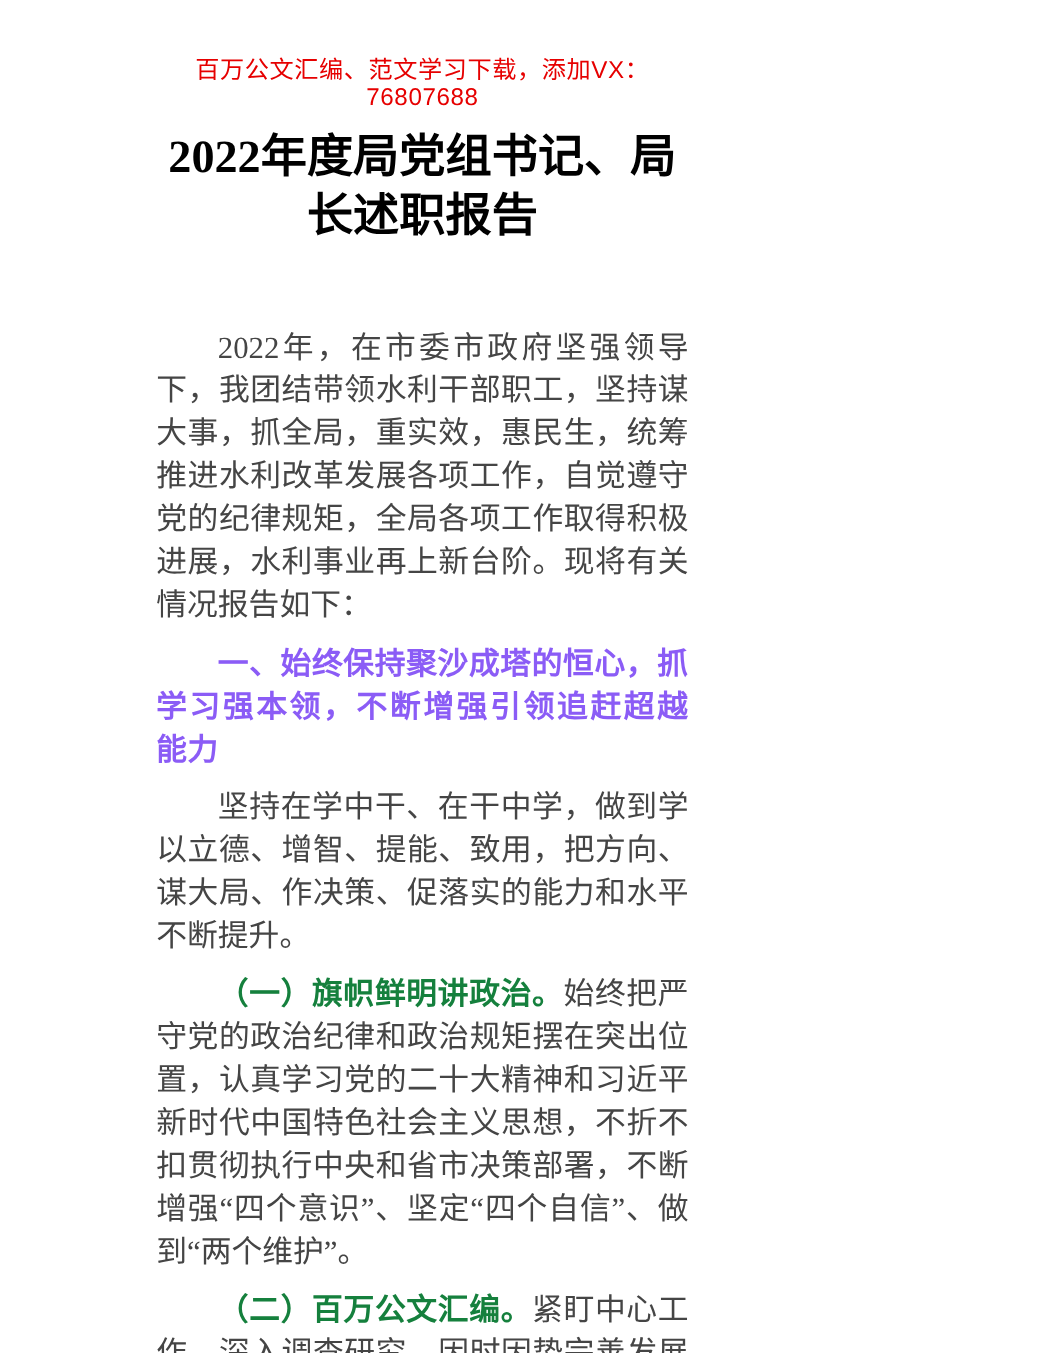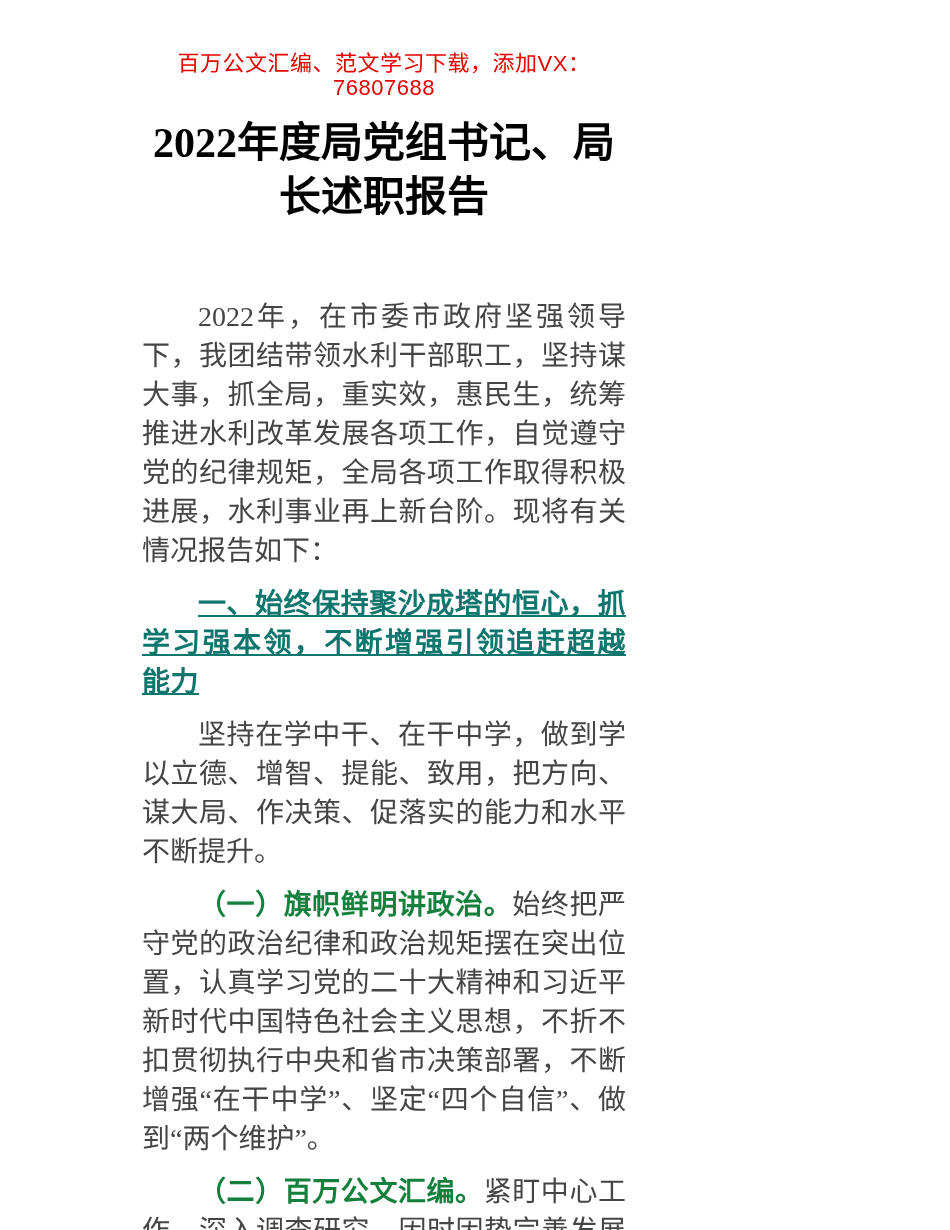--- a/index.html
+++ b/index.html
@@ -49,41 +49,40 @@
   .doc-body p {
     margin: 0 0 14px 0;
     text-indent: 2em;
   }
   .para-lead {
     font-weight: 700;
     color: #15803d;
   }
   .section-heading {
     font-weight: 700;
-    color: #0f766e;
+    color: #8b5cf6;
     font-family: "Liberation Sans", sans-serif;
     letter-spacing: 0.5px;
-    text-decoration: underline;
   }
 </style>
 </head>
 <body>
 
 <div class="page">
 
   <div class="notice" style="color: rgb(230, 0, 0);">百万公文汇编、范文学习下载，添加VX：76807688</div>
 
   <h1 class="doc-title">2022年度局党组书记、局长述职报告</h1>
 
   <div class="doc-body">
 
     <p>2022年，在市委市政府坚强领导下，我团结带领水利干部职工，坚持谋大事，抓全局，重实效，惠民生，统筹推进水利改革发展各项工作，自觉遵守党的纪律规矩，全局各项工作取得积极进展，水利事业再上新台阶。现将有关情况报告如下：</p>
 
     <p class="section-heading">一、始终保持聚沙成塔的恒心，抓学习强本领，不断增强引领追赶超越能力</p>
 
     <p>坚持在学中干、在干中学，做到学以立德、增智、提能、致用，把方向、谋大局、作决策、促落实的能力和水平不断提升。</p>
 
-    <p><span class="para-lead">（一）旗帜鲜明讲政治。</span><span>始终把严守党的政治纪律和政治规矩摆在突出位置，认真学习党的二十大精神和习近平新时代中国特色社会主义思想，不折不扣贯彻执行中央和省市决策部署，不断增强“在干中学”、坚定“四个自信”、做到“两个维护”。</span></p>
+    <p><span class="para-lead">（一）旗帜鲜明讲政治。</span><span>始终把严守党的政治纪律和政治规矩摆在突出位置，认真学习党的二十大精神和习近平新时代中国特色社会主义思想，不折不扣贯彻执行中央和省市决策部署，不断增强“四个意识”、坚定“四个自信”、做到“两个维护”。</span></p>
 
     <p><span class="para-lead">（二）百万公文汇编。</span><span>紧盯中心工作，深入调查研究，因时因势完善发展思路、调整工作举措。对标对表全面建成小康社会和“十四五”规划目标任务，紧紧围绕高质发展主线，推动水利工程补短板、水利行业强监管、系统治水提质效，加快推进水治理体系和治理能力现代化。通过实施治水五大战役等举措，破解了一系列深层次难题，为全市全面建成小康社会提供坚实水利保障。</span></p>
 
   </div>
 </div>
 
 </body></html>

